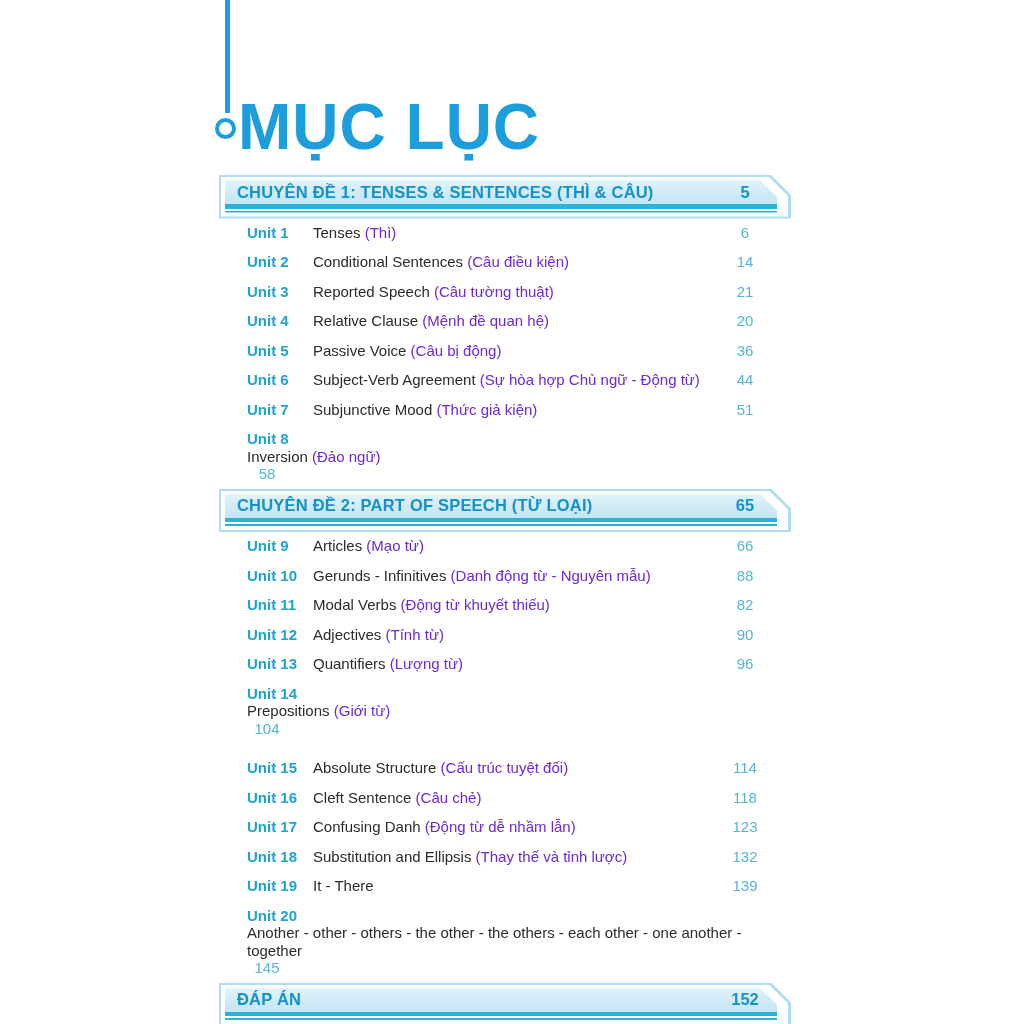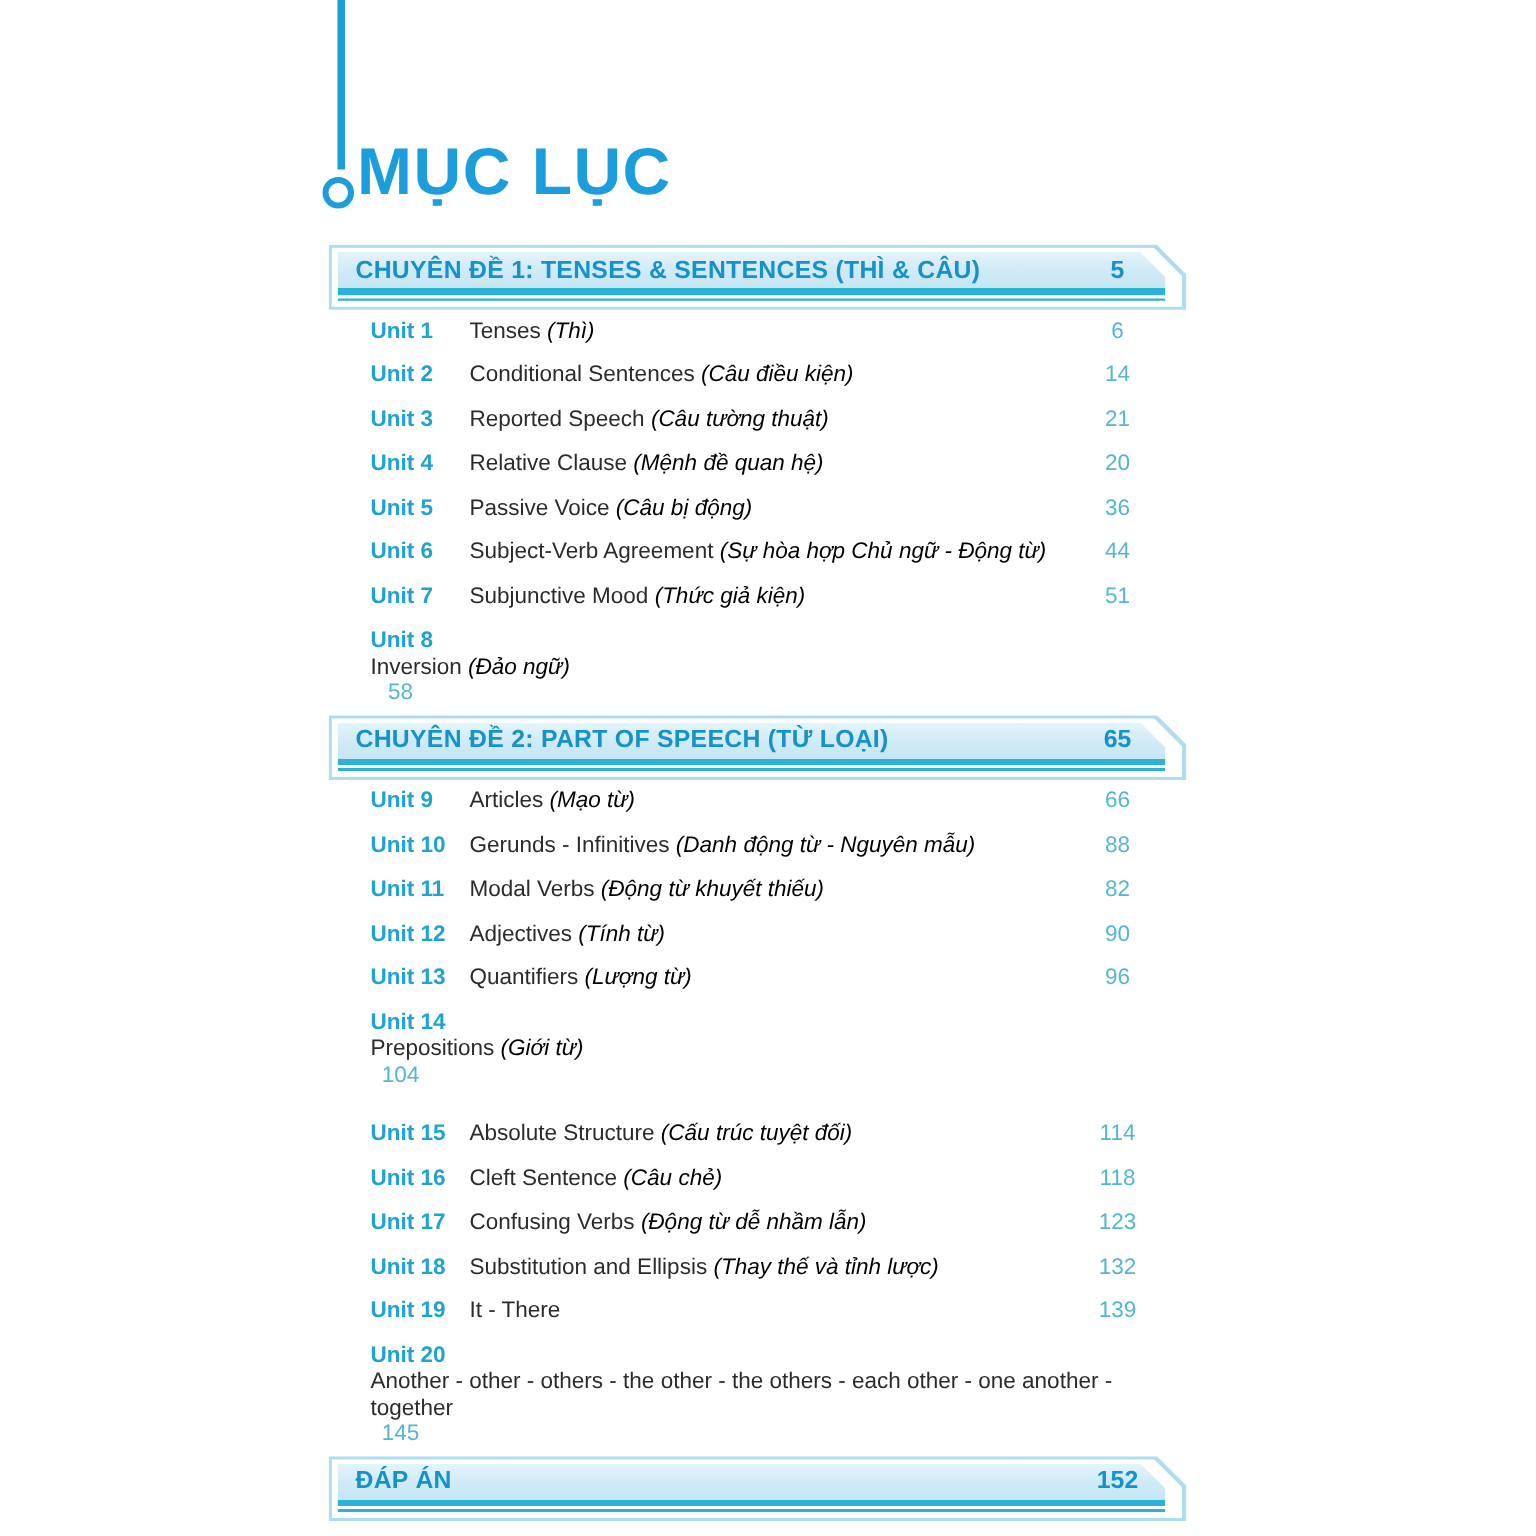--- a/index.html
+++ b/index.html
@@ -24,24 +24,24 @@
   .deco-line{
     position:absolute;left:225px;top:0;width:5px;height:113px;
     background:var(--accent);
   }
   .deco-circle{
     position:absolute;left:215px;top:118px;width:21px;height:21px;
     border:4.5px solid var(--accent);border-radius:50%;background:#fff;
   }
   .title{
     position:absolute;left:238px;top:90px;
-    font-size:44px;font-weight:700;letter-spacing:1px;
+    font-size:64px;font-weight:700;letter-spacing:1px;
     color:var(--accent);
   }
-  .content{position:absolute;left:225px;top:168px;width:552px;}
+  .content{position:absolute;left:225px;top:180px;width:552px;}
   .section{position:relative;}
   .banner-wrap{position:relative;}
   .echo-outer{
     position:absolute;left:-6px;top:-5px;right:-14px;bottom:-6px;
     background:var(--echo);
     clip-path:polygon(0 0, calc(100% - 20px) 0, 100% 20px, 100% 100%, 0 100%);
   }
   .echo-inner{
     position:absolute;left:-4px;top:-3px;right:-11px;bottom:-4px;
     background:#ffffff;
@@ -71,21 +71,21 @@
   .unit-row{
     display:flex;align-items:flex-start;
     padding:0 12px 0 22px;margin-bottom:12px;
     font-size:15px;line-height:17.5px;
   }
   .unit-row:last-child{margin-bottom:0;flex-direction:column;}
   .unit-label{
     width:66px;flex:none;font-weight:700;color:var(--unit-label);
   }
   .unit-title{flex:1;color:var(--row-text);padding-right:8px;}
-  .unit-viet{font-style:italic;color:#000000;}
+  .unit-viet{color:#6d28d9;}
   .unit-page{
     width:40px;flex:none;text-align:center;color:var(--page-num);
   }
 </style>
 </head>
 <body>
 
 <div class="page">
   <div class="deco-line"></div>
   <div class="deco-circle"></div>
@@ -218,21 +218,21 @@
   </div>
 
   <div class="unit-row">
     <span class="unit-label">Unit 16</span>
     <span class="unit-title"><span>Cleft Sentence</span> <span class="unit-viet">(Câu chẻ)</span></span>
     <span class="unit-page">118</span>
   </div>
 
   <div class="unit-row">
     <span class="unit-label">Unit 17</span>
-    <span class="unit-title"><span>Confusing Verbs</span> <span class="unit-viet">(Động từ dễ nhầm lẫn)</span></span>
+    <span class="unit-title"><span>Confusing Danh</span> <span class="unit-viet">(Động từ dễ nhầm lẫn)</span></span>
     <span class="unit-page">123</span>
   </div>
 
   <div class="unit-row">
     <span class="unit-label">Unit 18</span>
     <span class="unit-title"><span>Substitution and Ellipsis</span> <span class="unit-viet">(Thay thế và tỉnh lược)</span></span>
     <span class="unit-page">132</span>
   </div>
 
   <div class="unit-row">

